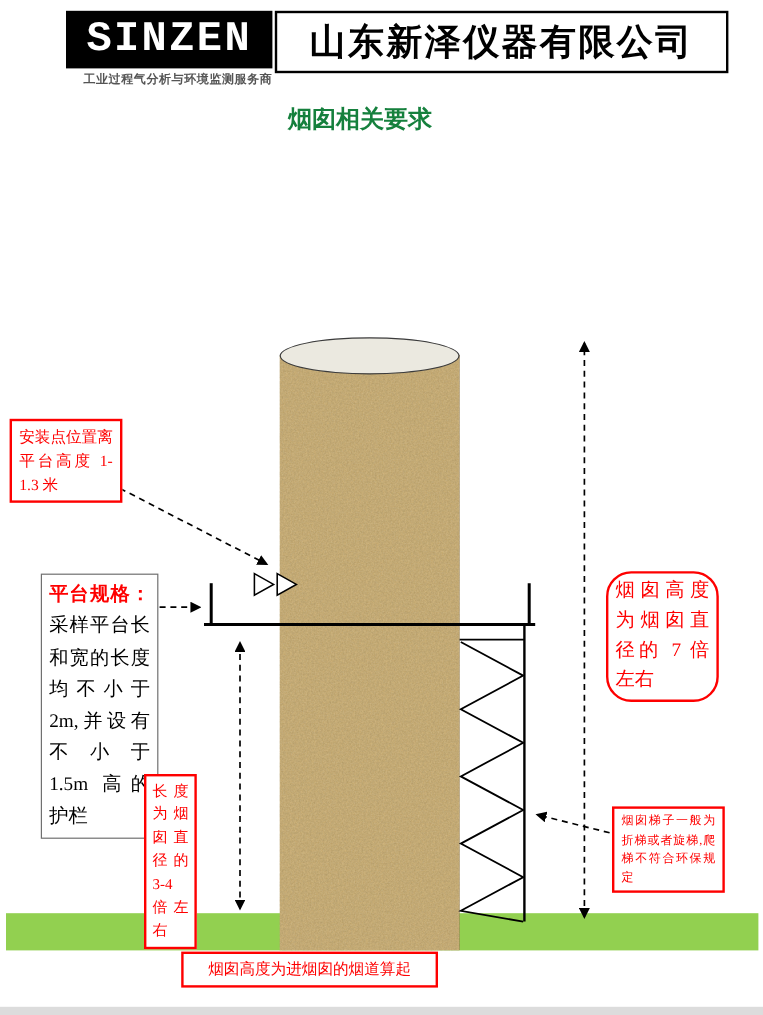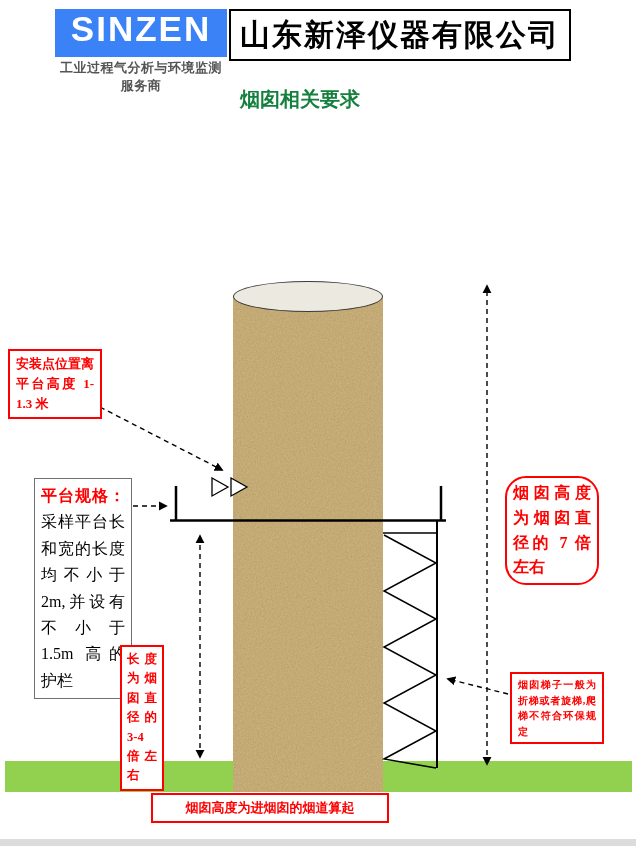--- a/index.html
+++ b/index.html
@@ -4,31 +4,31 @@
 <style>
   html,body { margin:0; padding:0; background:#888; }
   .page {
     position:relative; width:636px; height:846px; background:#fff;
     font-family:"Liberation Serif","DejaVu Serif",serif; overflow:hidden;
     margin:0 auto;
   }
   
   .logo-box {
     position:absolute; left:55px; top:9px; width:172px; height:48px;
-    background:#3b82f6; color:#fff; display:flex; justify-content:center;
-    font-family:Liberation Sans, sans-serif; font-weight:bold;
+    background:#000000; color:#fff; display:flex; align-items:center; justify-content:center;
+    font-family:Liberation Mono, monospace; font-weight:bold;
     font-size:35px; letter-spacing:2px;
   }
   .tagline {
-    position:absolute; left:55px; top:59px; width:172px; text-align:center;
+    position:absolute; left:55px; top:59px; width:172px; text-align:right;
     font-family:"Liberation Sans","DejaVu Sans",sans-serif;
-    font-size:13px; font-weight:bold; color:#555; letter-spacing:0.5px;
+    font-size:10px; font-weight:bold; color:#555; letter-spacing:0.5px;
   }
   .company-box {
-    position:absolute; left:229px; top:9px; width:342px; height:52px;
+    position:absolute; left:229px; top:9px; width:378px; height:52px;
     border:2px solid #000; box-sizing:border-box;
     display:flex; align-items:center; justify-content:center;
     font-size:30px; letter-spacing:2px; font-weight:bold; color:#000;text-align:right;
   }
   .h1 {
     position:absolute; top:86px; left:0; width:600px; text-align:center;
     font-size:20px; font-weight:bold; color:#15803d;
   }
   .h2 {
     position:absolute; top:118px; left:0; width:600px; text-align:center;
@@ -48,31 +48,31 @@
     position:absolute; left:233px; top:281px; width:150px; height:31px;
     border-radius:50%; background:#ebe9e0; border:1.5px solid #3c3c3c;
     box-sizing:border-box; z-index:3;
   }
   .overlay { position:absolute; left:0; top:0; z-index:5; pointer-events:none; }
   .dash { stroke:#000; stroke-width:1.4; stroke-dasharray:5 4; fill:none; }
   .solid { stroke:#000; fill:none; }
   
   .note {
     position:absolute; background:#fff; box-sizing:border-box; z-index:6;
-    font-weight:bold; color:#fe0000; line-height:1.55; text-align:justify;
+    font-weight:normal; color:#fe0000; line-height:1.55; text-align:justify;
   }
   .red-border { border:2px solid #fe0000; }
   #note-install  { left:8px;   top:349px; width:94px;  padding:3px 6px; font-size:13px; }
   #note-platform { left:34px;  top:478px; width:98px;  padding:4px 6px; font-size:16px;
                    line-height:1.65; border:1px solid #707070; color:#000; font-weight:normal; }
   #note-platform .lead { color:#fe0000; font-weight:bold; }
   #note-length   { left:120px; top:645px; width:44px;  padding:3px 5px; font-size:12.5px; }
   #note-height   { left:505px; top:476px; width:94px;  padding:3px 6px; font-size:16px;border-radius:21px; }
   #note-ladder   { left:510px; top:672px; width:94px;  padding:3px 6px; font-size:10px; }
-  #note-base     { left:151px; top:793px; width:238px; padding:3px 0;  font-size:13px; text-align:center; }
+  #note-base     { left:151px; top:793px; width:214px; padding:3px 0;  font-size:13px; text-align:center; }
   .bottom-edge { position:absolute; left:0; top:839px; width:636px; height:7px; background:#dcdcdc; z-index:0; }
 </style>
 </head>
 <body>
 
 <div class="page">
 
   <div class="logo-box">
     <span>SINZEN</span>
   </div>

